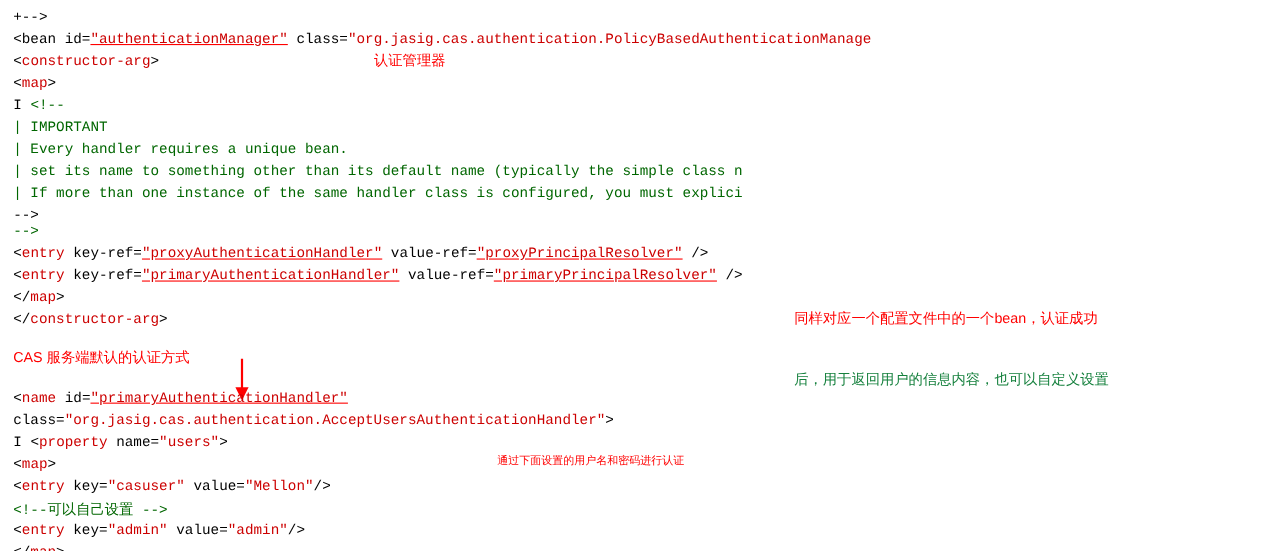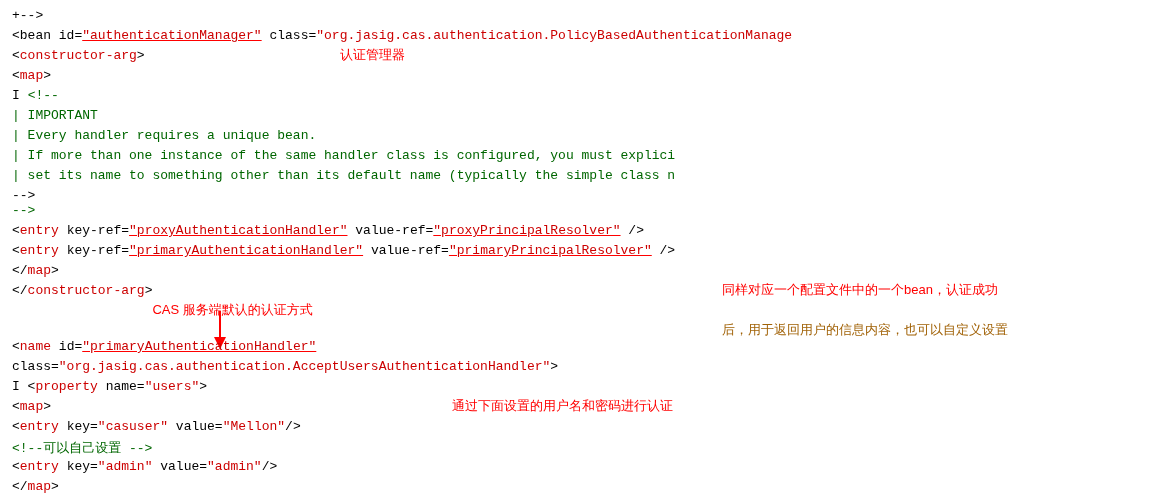--- a/index.html
+++ b/index.html
@@ -77,26 +77,26 @@
     <span class="green">            | IMPORTANT</span>
   </div>
 
   
   <div class="line">
     <span class="green">            | Every handler requires a unique bean.</span>
   </div>
 
   
   <div class="line">
-    <span class="green">            | If more than one instance of the same handler class is configured, you must explici</span>
+    <span class="green">            | set its name to something other than its default name (typically the simple class n</span>
   </div>
 
   
   <div class="line">
-    <span class="green">            | set its name to something other than its default name (typically the simple class n</span>
+    <span class="green">            | If more than one instance of the same handler class is configured, you must explici</span>
   </div>
 
    --&gt;
   <div class="line">
     <span class="green">            --&gt;</span>
   </div>
 
   
   <div class="line">
     <span class="black">            &lt;<span class="red">entry</span> key-ref=<span class="underline-red">"proxyAuthenticationHandler"</span> value-ref=<span class="underline-red">"proxyPrincipalResolver"</span> /&gt;</span>
@@ -106,30 +106,30 @@
   <div class="line">
     <span class="black">            &lt;<span class="red">entry</span> key-ref=<span class="underline-red">"primaryAuthenticationHandler"</span> value-ref=<span class="underline-red">"primaryPrincipalResolver"</span> /&gt;</span>
   </div>
 
   
   <div class="line">
     <span class="black">        &lt;/<span class="red">map</span>&gt;</span>
   </div>
 
   
-  <div class="line" style="position:relative;">
+  <div class="line" style="position:relative;flex-direction:column;">
     <span class="black">    &lt;/<span class="red">constructor-arg</span>&gt;   </span>
       <span class="annotation" style="position:relative; left:0; top:0;margin-top:18px;">CAS 服务端默认的认证方式</span>
 
     <span style="position:absolute; left:710px; top:-2px; color:red; font-family:Arial,sans-serif; font-size:13px; white-space:nowrap;text-align:right;">同样对应一个配置文件中的一个bean，认证成功</span>
   </div>
 
   
   <div style="position:relative; height:0;">
-    <span style="position:absolute; left:710px; top:2px; color:#a16207; font-family:Arial,sans-serif; font-size:13px; white-space:nowrap;">后，用于返回用户的信息内容，也可以自定义设置</span>
+    <span style="position:absolute; left:710px; top:2px; color:#15803d; font-family:Arial,sans-serif; font-size:13px; white-space:nowrap;">后，用于返回用户的信息内容，也可以自定义设置</span>
   </div>
 
   
   <div class="line" style="height:20px;">
 
     <svg style="position:absolute; left:193px; top:-8px;" width="30" height="40">
       <defs>
         <marker id="arrowhead" markerWidth="6" markerHeight="6" refX="3" refY="3" orient="auto">
           <polygon points="0 0, 6 3, 0 6" fill="red"></polygon>
         </marker>
@@ -149,21 +149,21 @@
   </div>
 
   
   <div class="line">
     <span class="black">    <span class="cursor">I</span> &lt;<span class="red">property</span> name=<span class="red">"users"</span>&gt;</span>
   </div>
 
   
   <div class="line" style="position:relative;">
     <span class="black">        &lt;<span class="red">map</span>&gt;</span>
-    <span style="position:absolute; left:440px; top:-2px; color:red; font-family:Arial,sans-serif; font-size:13px; white-space:nowrap;">通过下面设置的用户名和密码进行认证</span>
+    <span style="position:absolute; left:440px; top:-2px; color:red; font-family:Arial,sans-serif; font-size:10px; white-space:nowrap;">通过下面设置的用户名和密码进行认证</span>
   </div>
 
   
   <div class="line">
     <span class="black">            &lt;<span class="red">entry</span> key=<span class="red">"casuser"</span> value=<span class="red">"Mellon"</span>/&gt;</span>
   </div>
 
   
   <div class="line">
     <span class="green">            &lt;!--可以自己设置 --&gt;</span>

